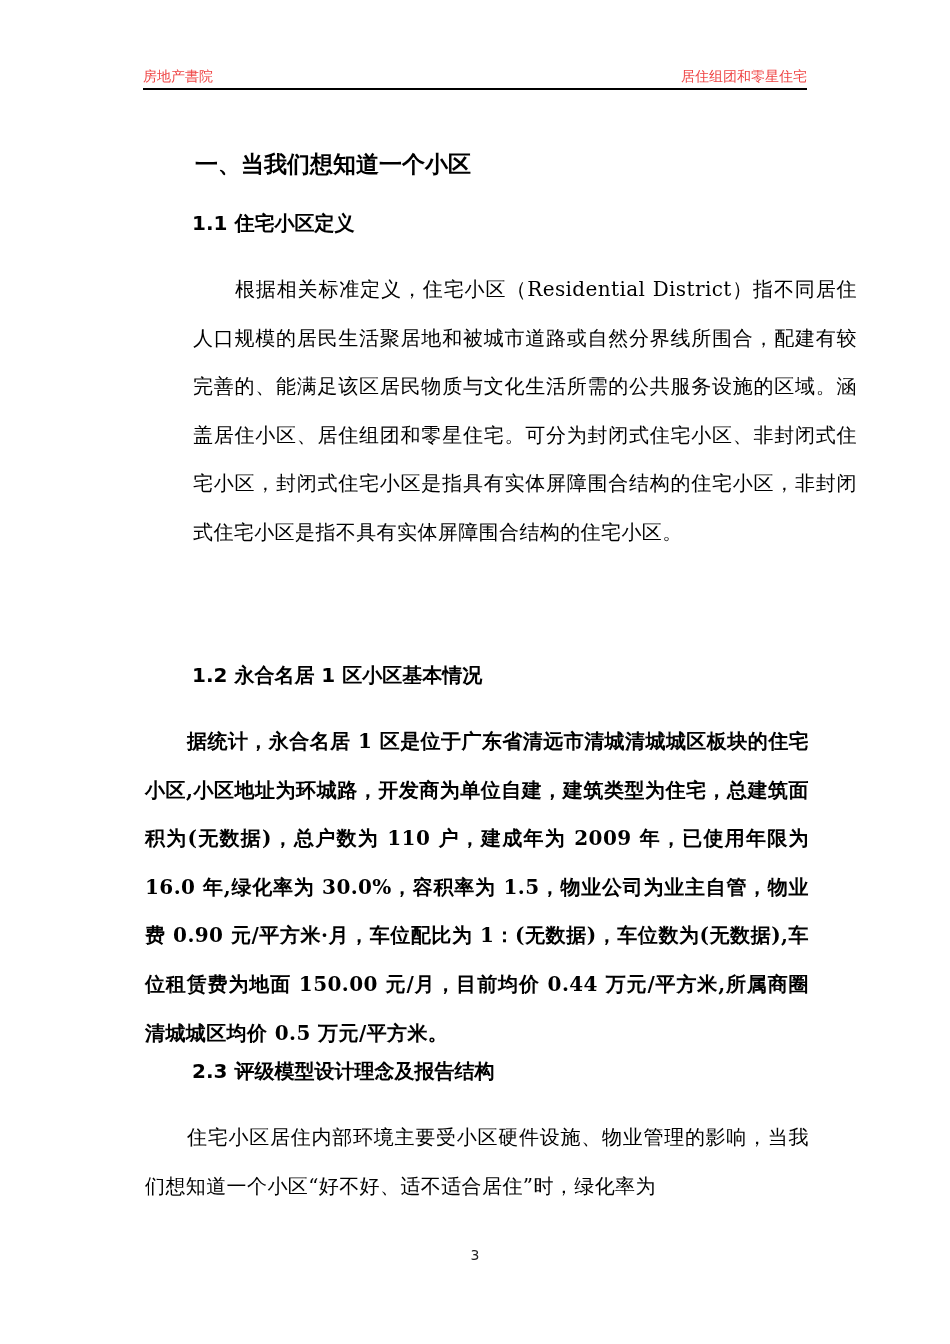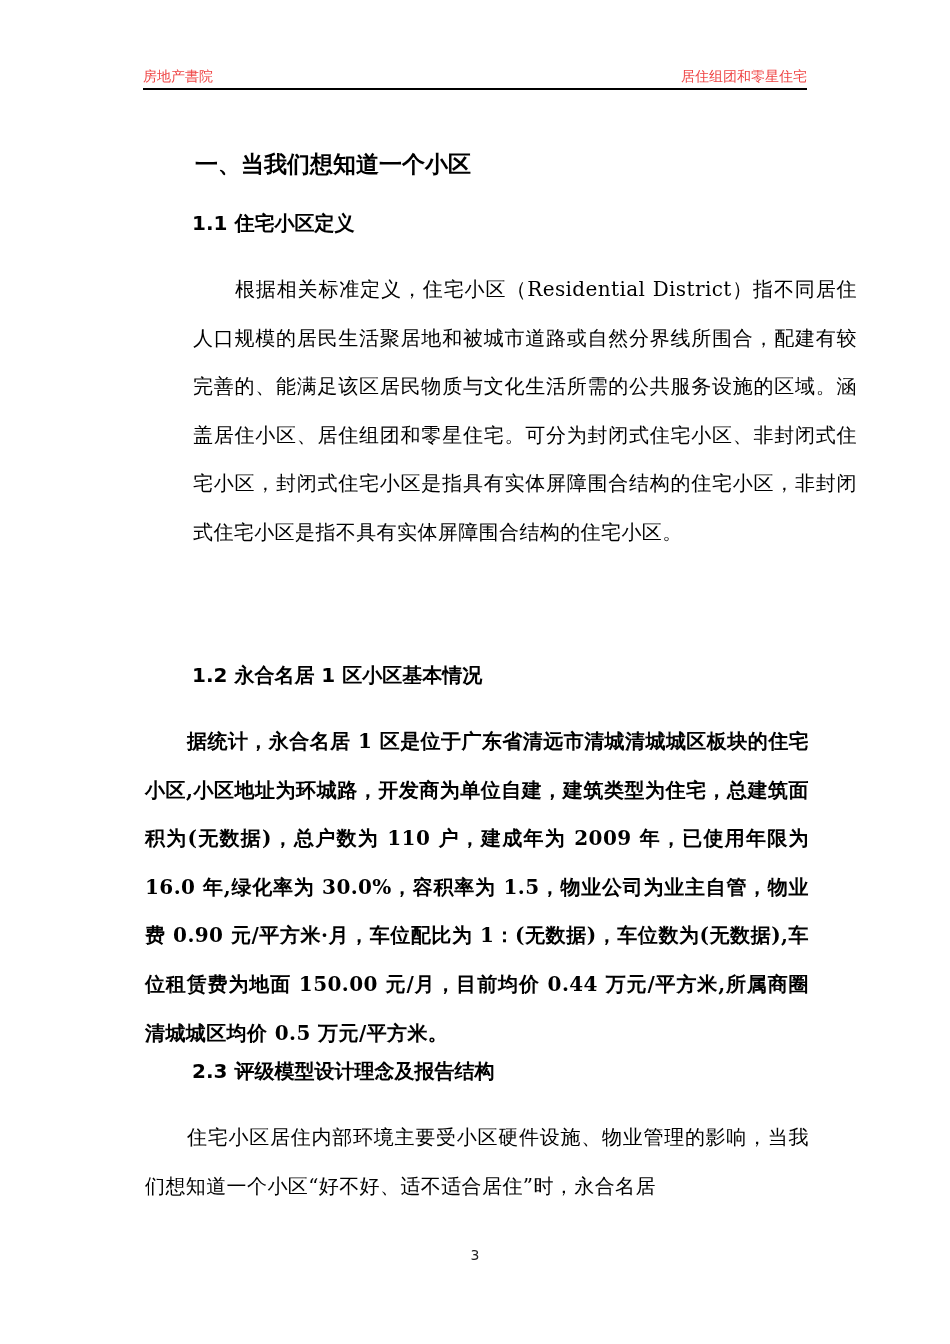--- a/index.html
+++ b/index.html
@@ -91,16 +91,16 @@
 <div class="content">
   <div class="h1">一、当我们想知道一个小区</div>
 
   <div class="h2" style="top:68px;text-align:right;">1.1 住宅小区定义</div>
   <div class="para" style="top:125px;margin-left:48px;">根据相关标准定义，住宅小区（Residential District）指不同居住人口规模的居民生活聚居地和被城市道路或自然分界线所围合，配建有较完善的、能满足该区居民物质与文化生活所需的公共服务设施的区域。涵盖居住小区、居住组团和零星住宅。可分为封闭式住宅小区、非封闭式住宅小区，封闭式住宅小区是指具有实体屏障围合结构的住宅小区，非封闭式住宅小区是指不具有实体屏障围合结构的住宅小区。</div>
 
   <div class="h2" style="top:520px;">1.2 永合名居 1 区小区基本情况</div>
   <div class="para" style="top:577px;font-weight:bold;">据统计，永合名居 1 区是位于广东省清远市清城清城城区板块的住宅小区,小区地址为环城路，开发商为单位自建，建筑类型为住宅，总建筑面积为(无数据)，总户数为 110 户，建成年为 2009 年，已使用年限为 16.0 年,绿化率为 30.0%，容积率为 1.5，物业公司为业主自管，物业费 0.90 元/平方米·月，车位配比为 1：(无数据)，车位数为(无数据),车位租赁费为地面 150.00 元/月，目前均价 0.44 万元/平方米,所属商圈清城城区均价 0.5 万元/平方米。</div>
 
   <div class="h2" style="top:916px;">2.3 评级模型设计理念及报告结构</div>
-  <div class="para" style="top:973px;">住宅小区居住内部环境主要受小区硬件设施、物业管理的影响，当我们想知道一个小区“好不好、适不适合居住”时，永合名居</div>
+  <div class="para" style="top:973px;">住宅小区居住内部环境主要受小区硬件设施、物业管理的影响，当我们想知道一个小区“好不好、适不适合居住”时，绿化率为</div>
 </div>
 
 <div class="page-number">3</div>
 
 </body></html>

